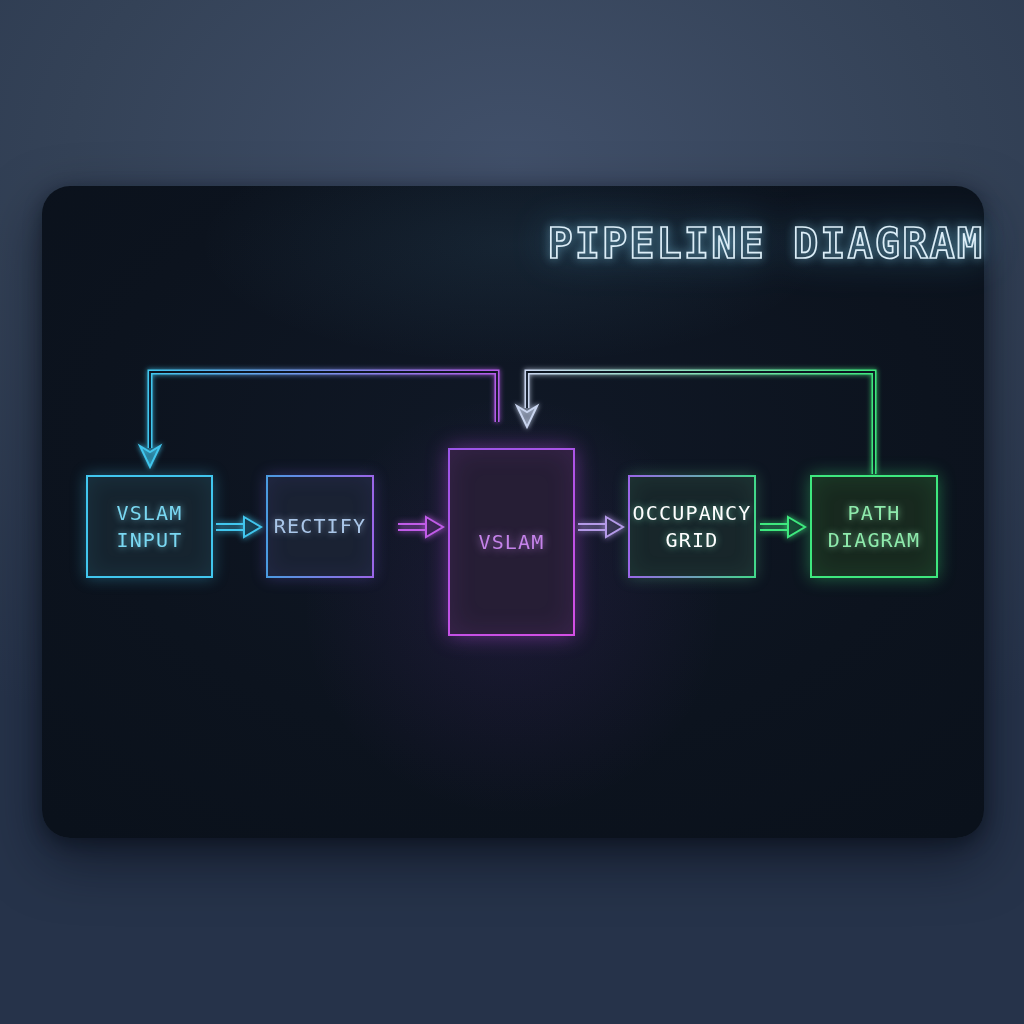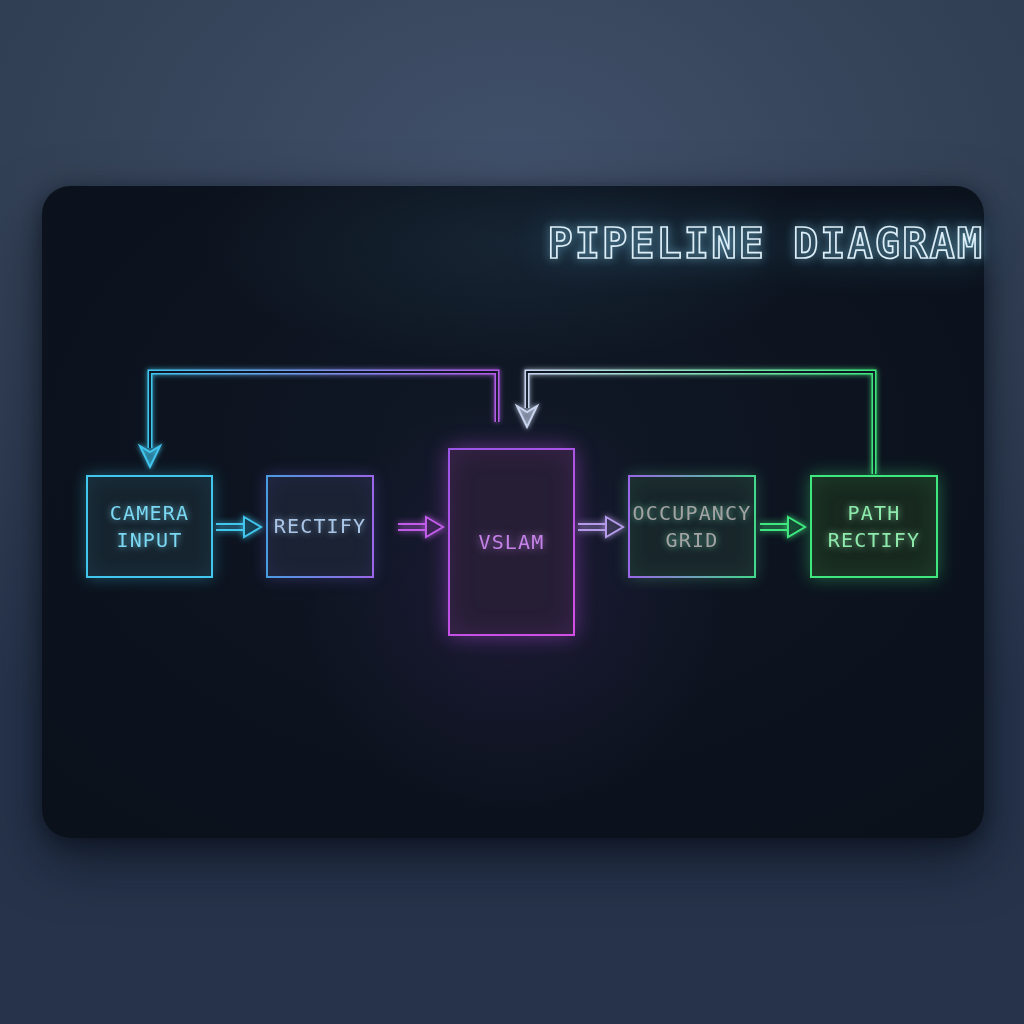--- a/index.html
+++ b/index.html
@@ -55,21 +55,21 @@
     left:406px; top:246px; width:127px; height:188px;
     border-image:linear-gradient(150deg,#9a56e8,#d44fe4) 1;
     color:#c583ea; background:#261e35;
     box-shadow:0 0 20px rgba(190,80,232,0.45), inset 0 0 28px rgba(190,80,232,0.13);
     text-shadow:0 0 8px rgba(197,131,234,0.8);
     margin-top:16px;
   }
   .n-occupancy {
     left:586px; top:289px; width:128px; height:103px;
     border-image:linear-gradient(90deg,#9a66e8,#42d88a) 1;
-    color:#a3a3a3; background:#18262a;
+    color:#ffffff; background:#18262a;
     box-shadow:0 0 14px rgba(100,205,155,0.30), inset 0 0 22px rgba(100,205,155,0.10);
     text-shadow:0 0 7px rgba(121,227,189,0.7);
   }
   .n-path {
     left:768px; top:289px; width:128px; height:103px;
     border-color:#3ee87e; color:#8eeaac; background:#18291f;
     box-shadow:0 0 16px rgba(62,232,126,0.40), inset 0 0 24px rgba(62,232,126,0.12);
     text-shadow:0 0 7px rgba(142,234,172,0.75);
   }
   .node-label { display:block; padding:0 3px; }
@@ -116,33 +116,33 @@
         </g>
         <g>
           <path d="M832,288 L832,186 L485,186 L485,222" fill="none" stroke="url(#g2)" stroke-width="5"></path>
           <path d="M832,288 L832,186 L485,186 L485,222" fill="none" stroke="#0c1320" stroke-width="1.8"></path>
           <polygon points="475,220 485,226 495,220 485,241" fill="rgba(200,212,238,0.30)" stroke="#c8d4ee" stroke-width="2" stroke-linejoin="miter"></polygon>
         </g>
       </g>
     </svg>
 
     <div class="node n-camera">
-      <span class="node-label">CAMERA INPUT</span>
+      <span class="node-label">VSLAM INPUT</span>
     </div>
     <div class="node n-rectify">
       <span class="node-label">RECTIFY</span>
     </div>
     <div class="node n-vslam">
       <span class="node-label">VSLAM</span>
     </div>
     <div class="node n-occupancy">
       <span class="node-label">OCCUPANCY GRID</span>
     </div>
     <div class="node n-path">
-      <span class="node-label">PATH RECTIFY</span>
+      <span class="node-label">PATH DIAGRAM</span>
     </div>
 
     <svg class="flow-arrow fa1" viewBox="0 0 50 34">
       <line x1="2" y1="14" x2="30" y2="14"></line>
         <line x1="2" y1="20" x2="30" y2="20"></line>
       <polygon points="30,7 47,17 30,27"></polygon>
     </svg>
     <svg class="flow-arrow fa2" viewBox="0 0 50 34">
       <line x1="2" y1="14" x2="30" y2="14"></line>
         <line x1="2" y1="20" x2="30" y2="20"></line>

